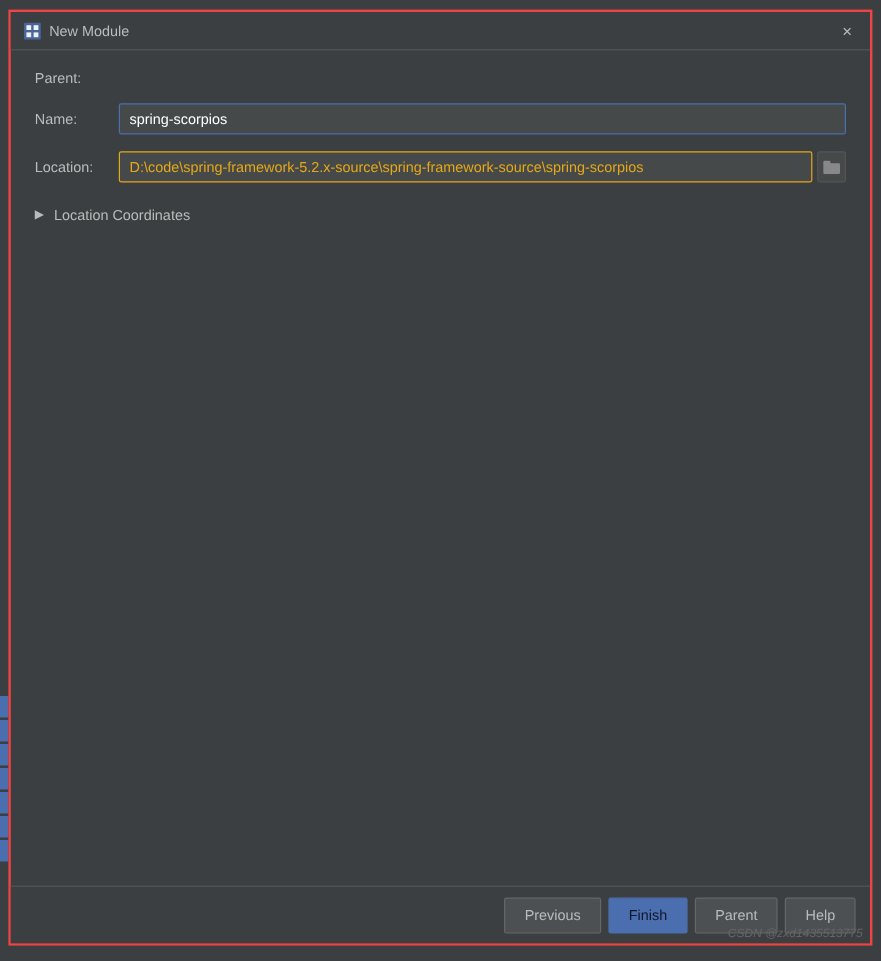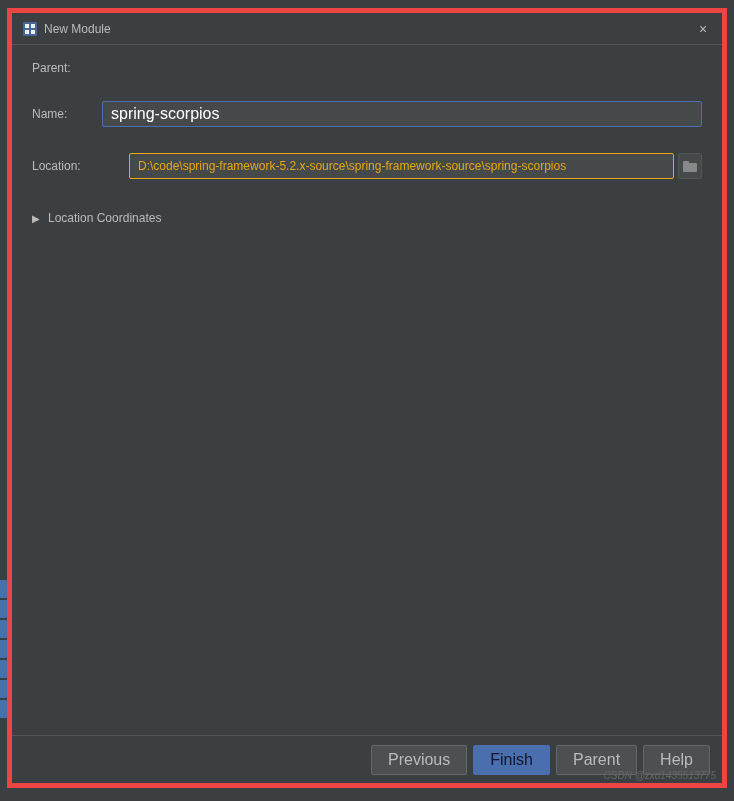--- a/index.html
+++ b/index.html
@@ -26,21 +26,21 @@
       position: relative;
       display: flex;
       align-items: center;
       justify-content: center;
     }
 
     .dialog {
       width: 720px;
       height: 780px;
       background: #3c3f41;
-      border: 5px solid #ef4444;
+      border: 2px solid #ef4444;
       border-radius: 0;
       position: absolute;
       top: 8px;
       left: 7px;
       display: flex;
       flex-direction: column;
     }
 
     .title-bar {
       background: #3c3f41;
@@ -90,21 +90,21 @@
       cursor: pointer;
       border-radius: 2px;
     }
 
     .dialog-content {
       flex: 1;
       padding: 16px 20px;
       overflow-y: auto;
       display: flex;
       flex-direction: column;
-      gap: 16px;
+      gap: 4px;
     }
 
     .form-row {
       display: flex;
       align-items: center;
       margin-bottom: 10px;
     }
 
     .form-label {
       color: #bbb;
@@ -137,31 +137,30 @@
       font-size: 10px;
       color: #888;
     }
 
     .text-input {
       width: 100%;
       background: #45494a;
       border: 1px solid #4b6eaf;
       border-radius: 2px;
       color: #fff;
-      font-size: 16px;
+      font-size: 12px;
       height: 26px;
       padding: 0 8px;
       outline: none;
     }
 
     .location-row {
       display: flex;
       align-items: flex-end;
       gap: 4px;
-      margin-left: 27px;
     }
 
     .location-input {
       flex: 1;
       background: #45494a;
       border: 1px solid #e6a817;
       border-radius: 2px;
       color: #e6a817;
       font-size: 12px;
       height: 26px;
@@ -214,21 +213,21 @@
       gap: 6px;
       border-top: 1px solid #555;
       flex-shrink: 0;
       background: #3c3f41;
     }
 
     .footer-btn {
       height: 28px;
       padding: 14px 16px;
       border-radius: 2px;
-      font-size: 16px;
+      font-size: 12px;
       cursor: pointer;
       display: flex;
       align-items: center;
       justify-content: center;
     }
 
     .btn-default {
       background: #4c5052;
       border: 1px solid #666;
       color: #bbb;

